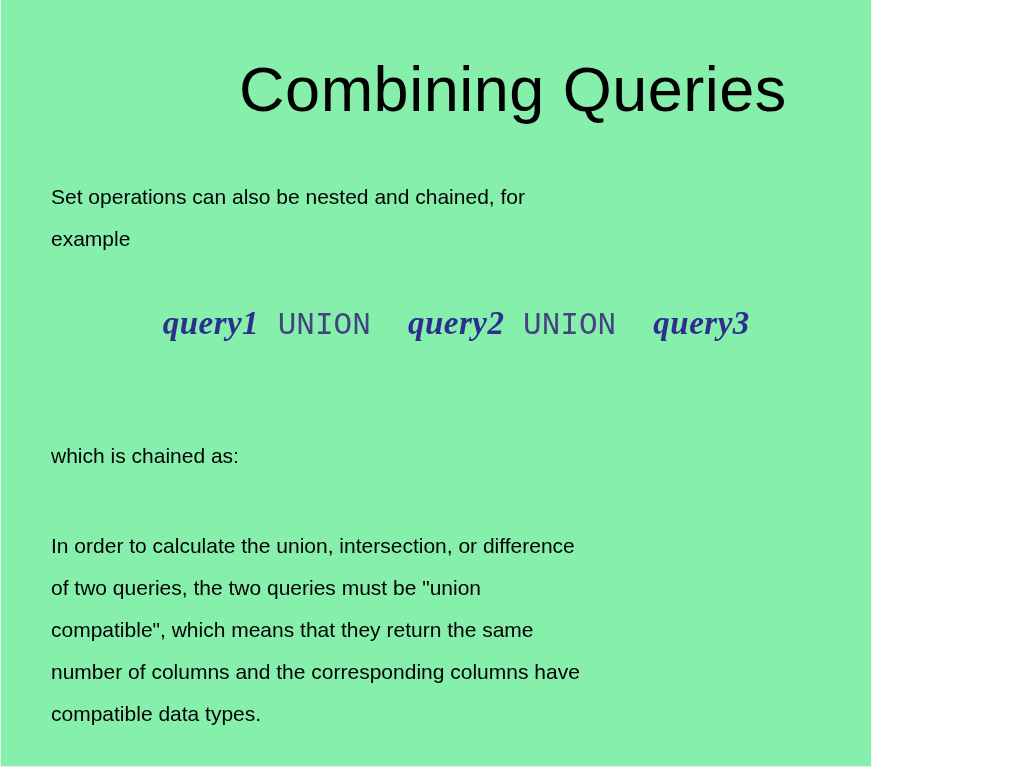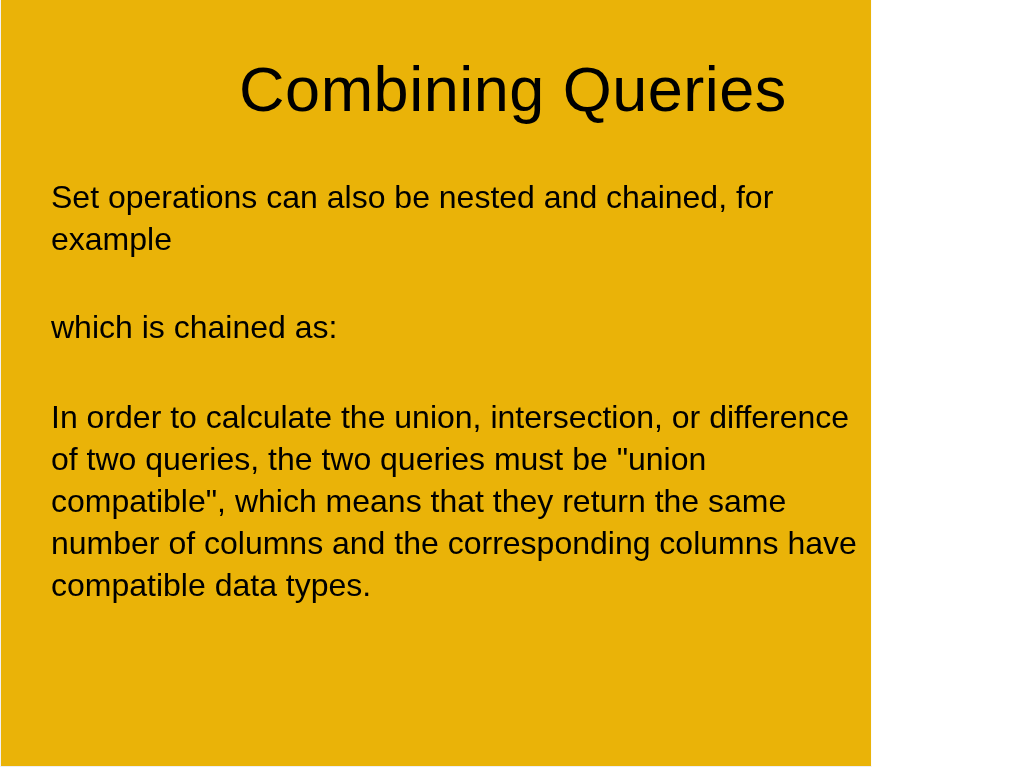--- a/index.html
+++ b/index.html
@@ -8,21 +8,21 @@
     background: #ffffff;
   }
   body {
     font-family: "Liberation Sans", sans-serif;
   }
 
   .slide {
     position: relative;
     width: 872px;
     height: 767px;
-    background: #eab308;
+    background: #86efac;
     box-sizing: border-box;
     border-left: 1px solid #f2f2f4;
     border-bottom: 1px solid #eeeef1;
     border-right: 1px solid #fafafc;
     overflow: hidden;
   }
 
   
   .slide-title {
     position: absolute;
@@ -42,21 +42,21 @@
   
   .body {
     position: absolute;
     left: 50px;
     top: 176px;
     width: 944px;
   }
 
   .para {
     font-family: "Liberation Sans", sans-serif;
-    font-size: 32px;
+    font-size: 21px;
     font-weight: 400;
     line-height: 42px;
     color: #000000;
     margin: 0;
     white-space: pre-line;
   }
 
   .code-line {
     font-family: "Liberation Mono", "DejaVu Sans Mono", monospace;
     font-size: 31px;
@@ -96,20 +96,23 @@
 
 <div class="slide">
 
   <div class="slide-title">Combining Queries</div>
 
   <div class="body">
 
     <p class="para">Set operations can also be nested and chained, for
 example</p>
 
+    <div class="code-line">
+      <span class="ident">query1</span><span class="punc"> </span><span class="kw">UNION</span><span class="punc">&nbsp; </span><span class="ident">query2</span><span class="punc"> </span><span class="kw">UNION</span><span class="punc">&nbsp; </span><span class="ident">query3</span>
+    </div>
 
     <div class="gap-a"></div>
 
     <p class="para">which is chained as:</p>
 
 
     <div class="gap-b"></div>
 
     <p class="para">In order to calculate the union, intersection, or difference
 of two queries, the two queries must be "union

